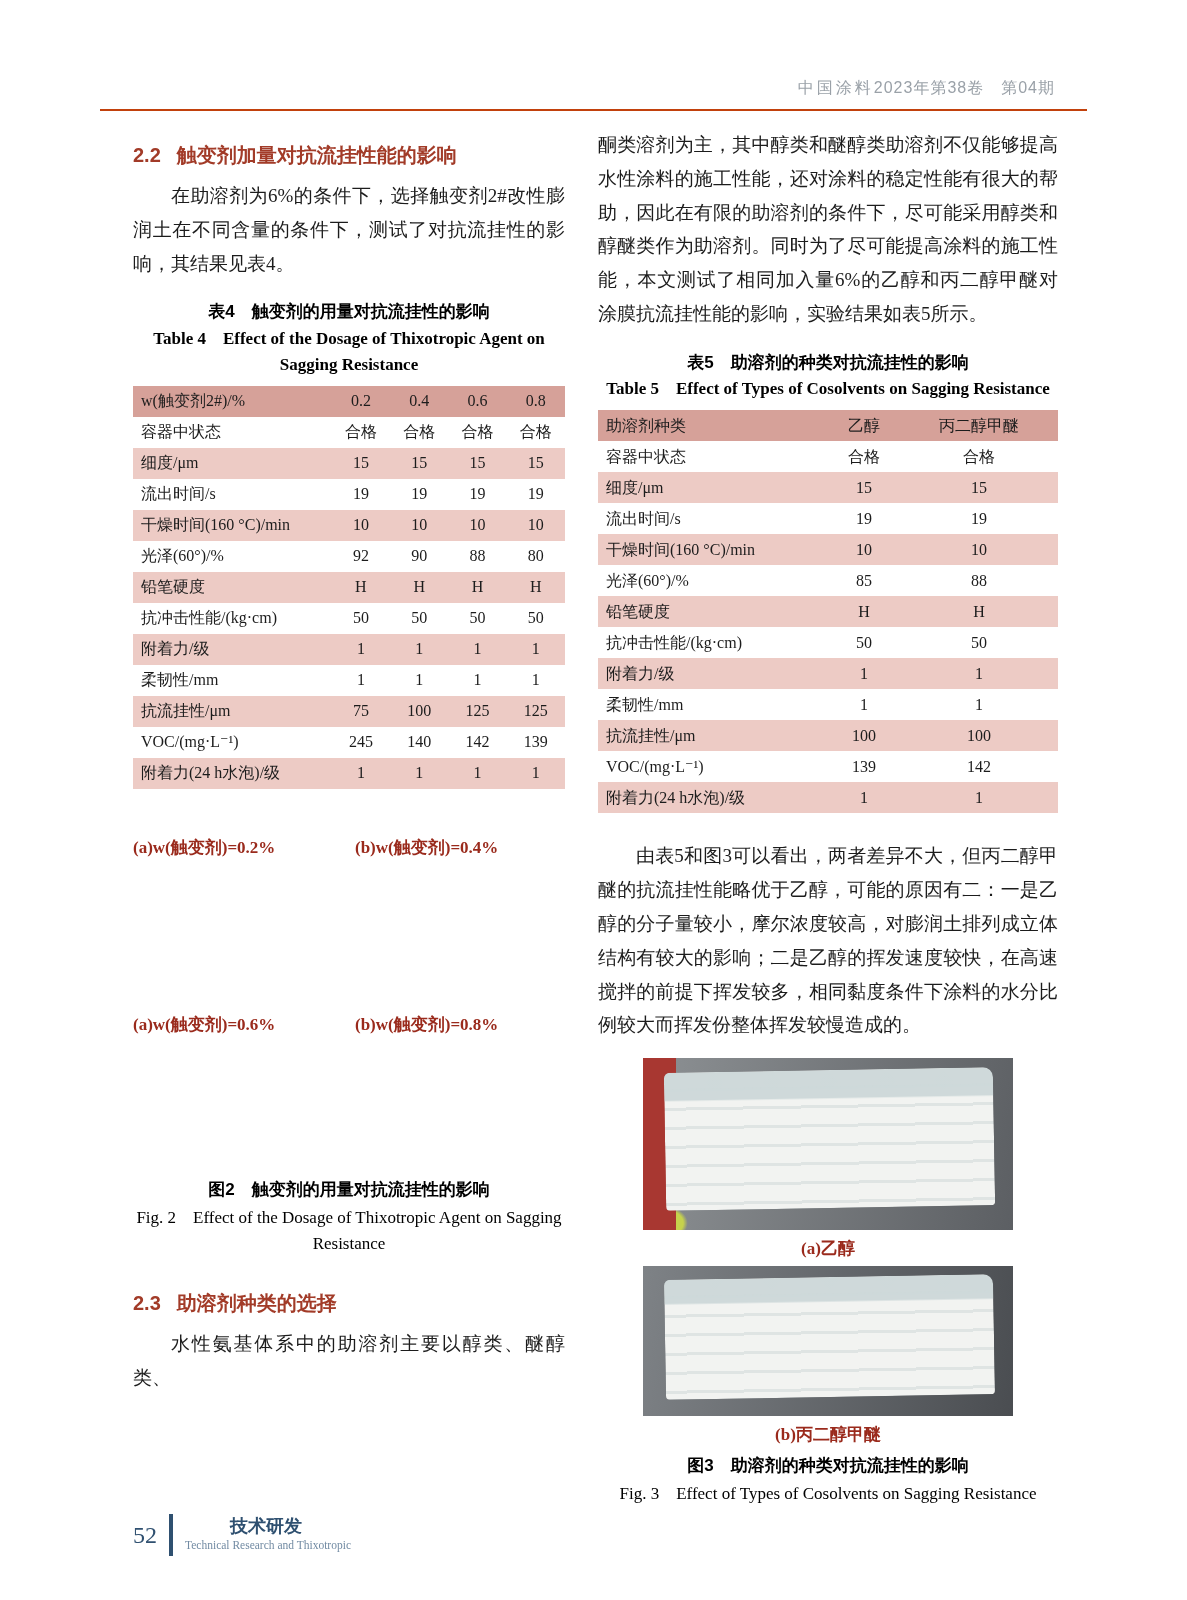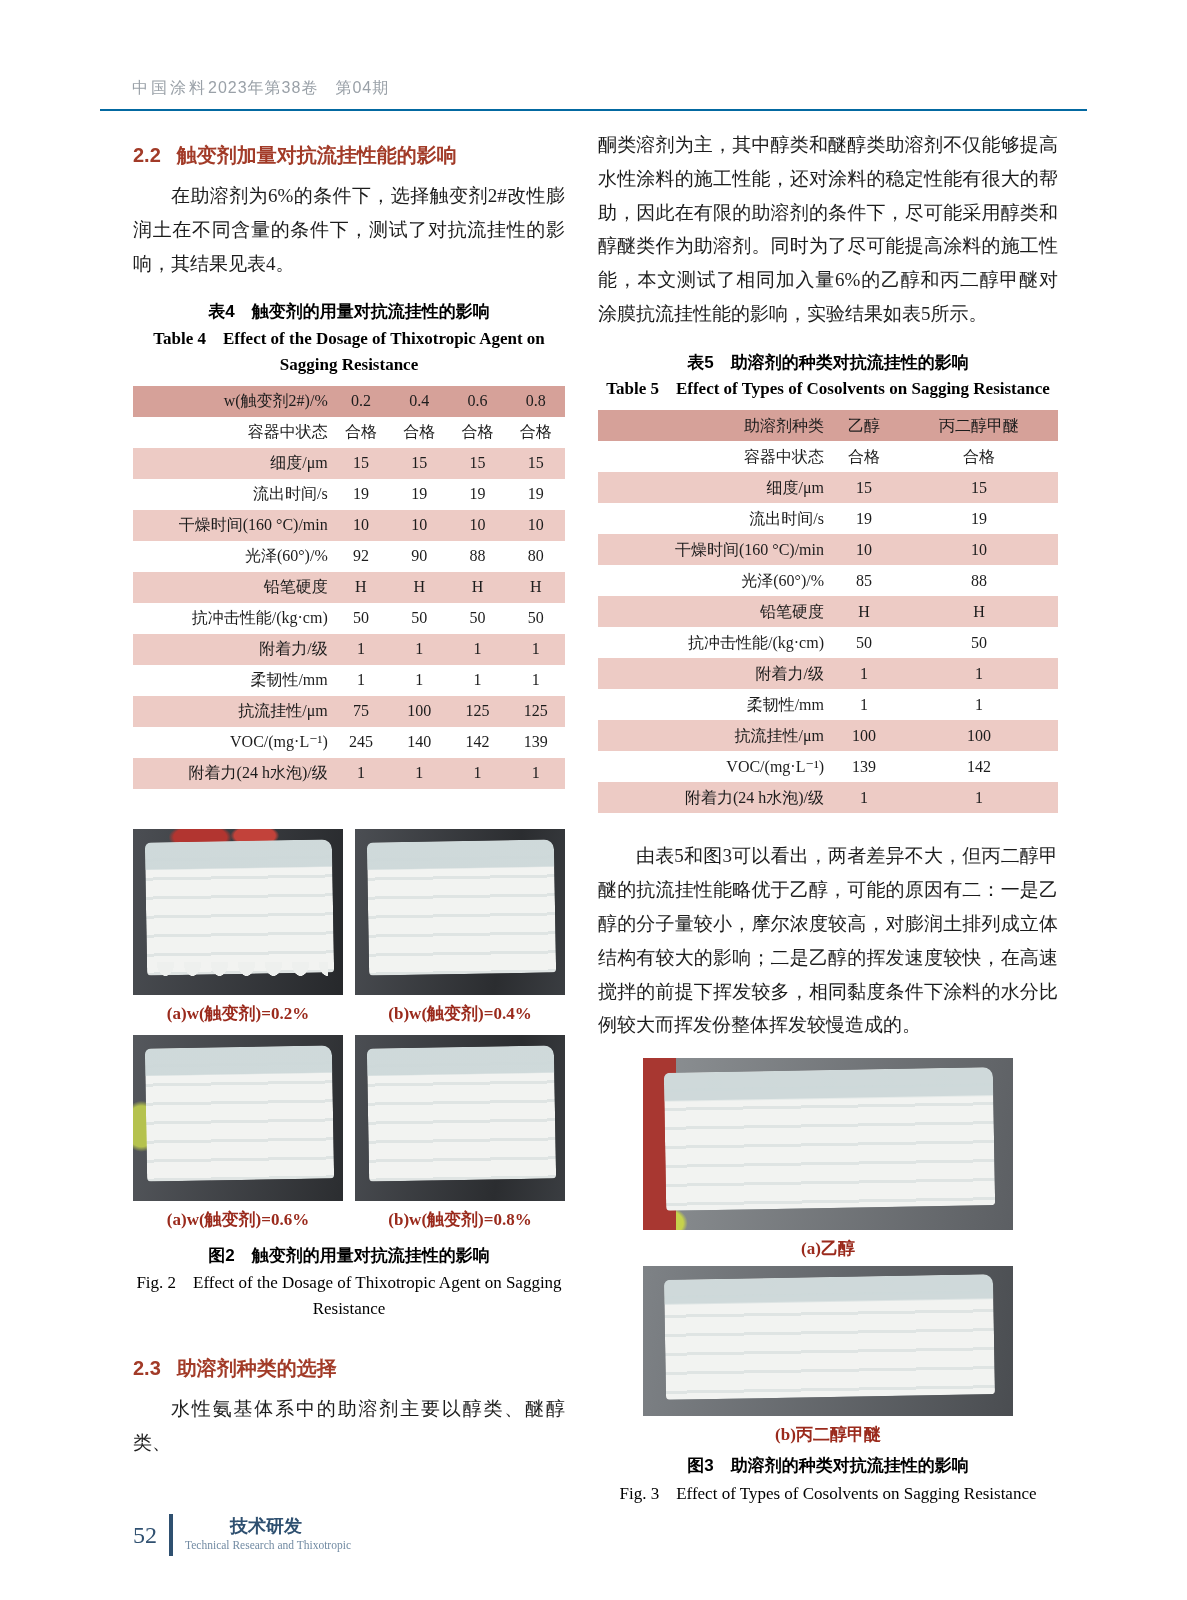--- a/index.html
+++ b/index.html
@@ -6,23 +6,23 @@
   body{
     width:1187px;height:1600px;position:relative;overflow:hidden;
     font-family:"Liberation Serif","DejaVu Serif",serif;
     color:#1c1c1c;
   }
   .page{position:absolute;inset:0;}
 
   
   .pg-header{
     position:absolute;left:100px;right:100px;top:78px;
-    display:flex;justify-content:flex-start;align-items:flex-end;
+    display:flex;justify-content:flex-end;align-items:flex-end;
     padding:0 32px 10px 32px;
-    border-bottom:2px solid #0369a1;
+    border-bottom:2px solid #c2410c;
     color:#9aa1a8;font-size:16px;letter-spacing:3px;
     font-family:"Liberation Sans","DejaVu Sans",sans-serif;
   }
   .pg-header .issue{letter-spacing:1px;}
 
   
   .columns{
     position:absolute;left:133px;top:128px;width:925px;
     display:flex;gap:33px;
   }
@@ -53,30 +53,30 @@
 
   
   table.datatbl{
     width:100%;border-collapse:collapse;font-size:16px;
     margin:2px 0 10px 0;
   }
   table.datatbl td{
     height:29px;padding:1px 4px;text-align:center;vertical-align:middle;
     line-height:1.3;
   }
-  table.datatbl td.lbl{text-align:right;padding-left:20px;white-space:nowrap;}
+  table.datatbl td.lbl{text-align:left;padding-left:8px;white-space:nowrap;}
   tr.shade-header{background:#d6a199;}
   tr.shade-pink{background:#edcbc5;}
   tr.shade-none{background:transparent;}
   #table4 td.lbl{width:46%;}
   #table5 td.lbl{width:50%;}
 
   
   .fig-grid{display:flex;gap:12px;margin-top:14px;}
-  .fig-grid .cellfig{flex:1;display:flex;flex-direction:column;}
+  .fig-grid .cellfig{flex:1;display:flex;flex-direction:row;}
   .photo{
     position:relative;height:166px;overflow:hidden;
     background:linear-gradient(100deg,#4b4e53 0%,#2b2d30 70%,#3a3d41 100%);
   }
   .photo::before{
     content:"";position:absolute;left:6%;right:5%;top:7%;bottom:13%;
     border-radius:6px 10px 4px 4px;transform:rotate(-1deg);
     background:
       linear-gradient(180deg,rgba(205,216,217,.95) 0 20%,rgba(0,0,0,0) 21%),
       repeating-linear-gradient(180deg,#f2f3f1 0 16px,#dfe4e3 16px 19px);
@@ -259,21 +259,21 @@
         <div class="cellfig">
           <div class="photo f2a drip"></div>
           <div class="subcap">(a)w(触变剂)=0.2%</div>
         </div>
         <div class="cellfig">
           <div class="photo"></div>
           <div class="subcap">(b)w(触变剂)=0.4%</div>
         </div>
       </div>
 
-      <div class="fig-grid" style="margin-top:4px;">
+      <div class="fig-grid" style="margin-top:11px;">
         <div class="cellfig">
           <div class="photo f2c"></div>
           <div class="subcap">(a)w(触变剂)=0.6%</div>
         </div>
         <div class="cellfig">
           <div class="photo"></div>
           <div class="subcap">(b)w(触变剂)=0.8%</div>
         </div>
       </div>
 

